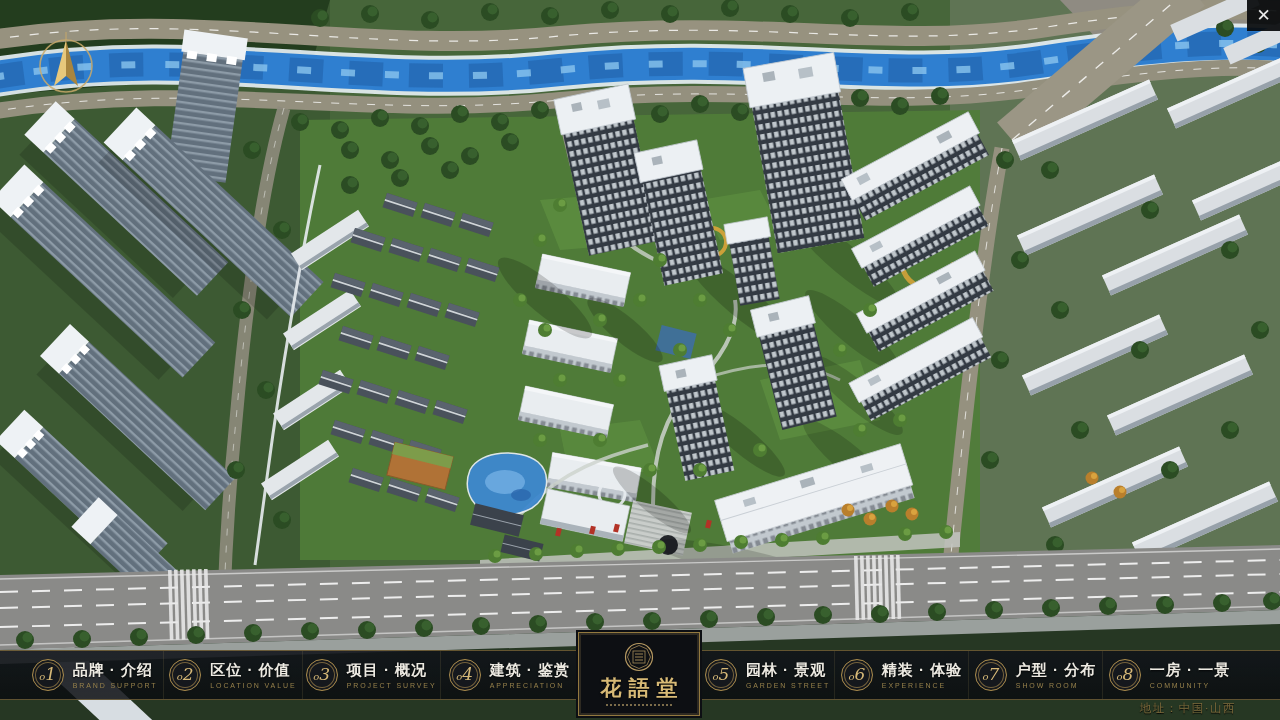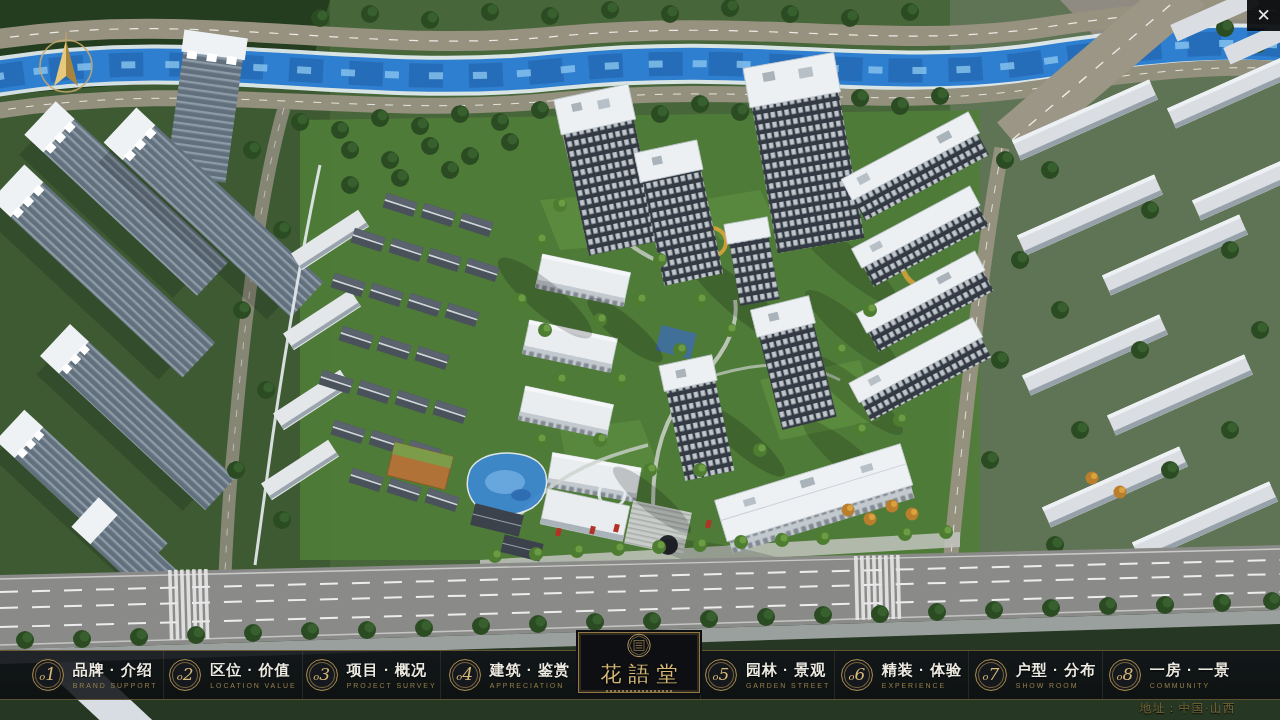--- a/index.html
+++ b/index.html
@@ -17,21 +17,21 @@
   .bar-spacer{width:122px;}
   .nav-item{flex:1;display:flex;align-items:center;justify-content:center;gap:9px;cursor:pointer;border-left:1px solid rgba(185,160,100,.14);}
   .grp.left .nav-item:first-child{border-left:none;}
   .badge{width:30px;height:30px;border-radius:50%;border:1.5px solid #a98b4d;background:#15181d;box-shadow:inset 0 0 0 2px #15181d,inset 0 0 0 3px rgba(169,139,77,.65);display:flex;align-items:baseline;justify-content:center;color:#d6b877;font-family:"DejaVu Serif",serif;font-style:italic;flex:none;}
   .badge .o{font-size:10px;line-height:28px;}
   .badge .n{font-size:17px;line-height:28px;}
   .nav-txt{display:flex;flex-direction:column;align-items:flex-start;}
   .nav-zh{font-size:15px;font-weight:bold;color:#edeae2;letter-spacing:1px;white-space:nowrap;text-shadow:0 1px 2px rgba(0,0,0,.8);}
   .nav-en{font-size:7px;color:#97814b;letter-spacing:1.9px;margin-top:2px;white-space:nowrap;}
   
-  .logo-panel{position:absolute;left:578px;top:632px;width:122px;height:61px;background:#0d0f13;border:1px solid #93793f;box-shadow:0 0 0 2px #0d0f13,inset 0 0 0 2px rgba(201,169,106,.18);display:flex;flex-direction:column;align-items:center;justify-content:center;gap:2px;box-sizing:border-box;z-index:5;}
+  .logo-panel{position:absolute;left:578px;top:632px;width:122px;height:84px;background:#0d0f13;border:1px solid #93793f;box-shadow:0 0 0 2px #0d0f13,inset 0 0 0 2px rgba(201,169,106,.18);display:flex;flex-direction:column;align-items:center;justify-content:center;gap:2px;box-sizing:border-box;z-index:5;font-weight:bold;}
   .logo-title{font-family:"DejaVu Serif",serif;font-size:21px;color:#d8ba76;letter-spacing:7px;padding-left:7px;text-shadow:0 1px 2px #000;}
   .logo-sub{width:66px;height:2.5px;background:repeating-linear-gradient(90deg,rgba(214,184,119,.55) 0 2px,rgba(214,184,119,0) 2px 4px);}
   
   .addr{position:absolute;right:44px;top:701px;font-size:11.5px;color:#7d6a3b;letter-spacing:1.5px;text-shadow:0 1px 1px #000;}
 </style>
 </head>
 <body>
 
 <div class="stage">
 

